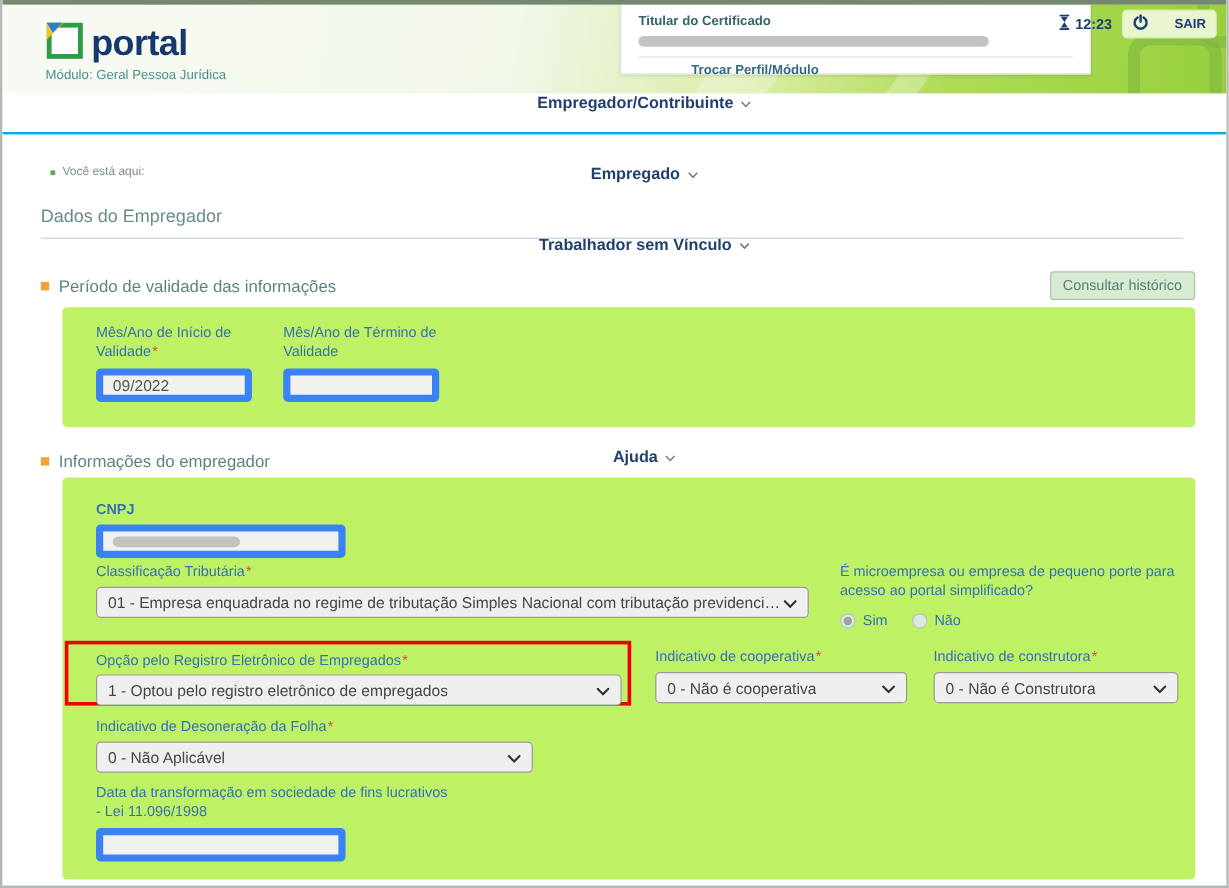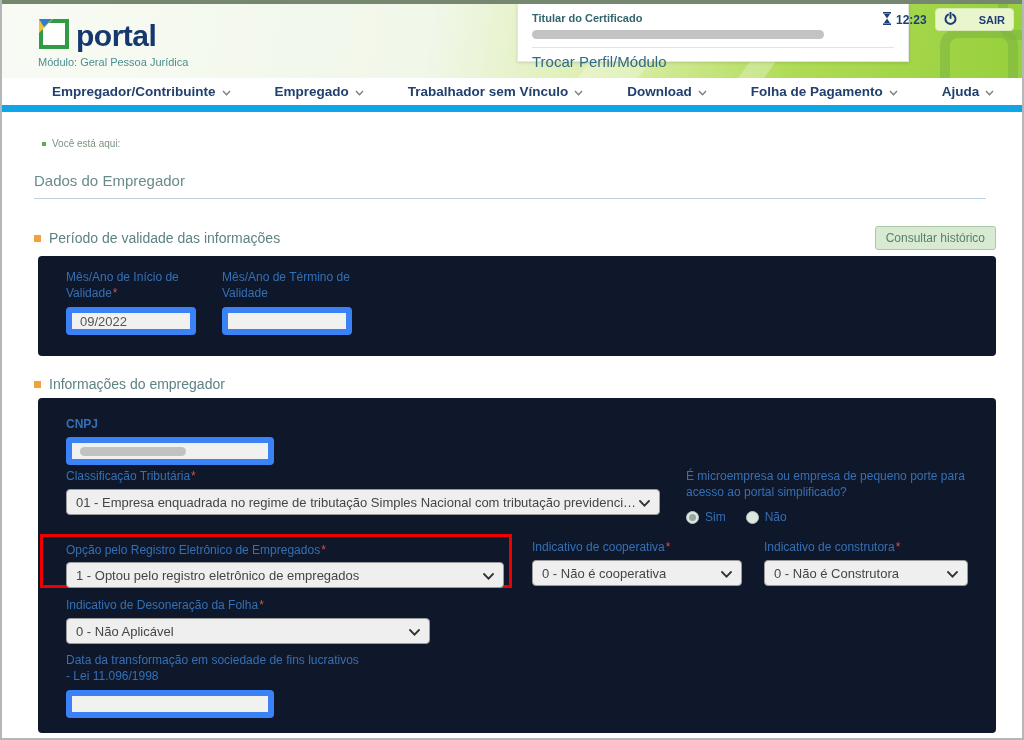--- a/index.html
+++ b/index.html
@@ -18,44 +18,44 @@
   .logo-row { display:flex; align-items:center; }
   .logo-text { font-size:30px; font-weight:bold; color:#16386e; letter-spacing:-0.5px; margin-left:6px; }
   .module-label { font-size:11px; color:#4d8f8f; margin-top:2px; }
 
   .cert-panel { position:absolute; left:515px; top:0px; width:392px; height:58px; background:#fff;
                 border:1px solid #e3e6e3; border-top:none; box-shadow:0 1px 3px rgba(0,0,0,0.12);
                 padding:8px 14px 0 14px; }
   .cert-title { font-size:11px; font-weight:bold; color:#33656c; }
   .cert-redacted { margin-top:6px; width:292px; height:9px; background:#c3c3c3; border-radius:5px; }
   .cert-divider { margin-top:8px; border-top:1px solid #e4e4e4; }
-  .cert-link { display:inline-block; margin-top:5px; font-size:15px; font-weight:normal; color:#306b84; text-decoration:none; }
+  .cert-link { display:inline-block; margin-top:5px; font-size:11px; font-weight:bold; color:#306b84; text-decoration:none;margin-left:44px; }
 
   .session-box { position:absolute; right:8px; top:4px; display:flex; align-items:center; gap:8px; }
   .session-time { display:flex; align-items:center; gap:4px; font-size:12px; font-weight:bold; color:#1c3e75; }
   .sair-btn { display:flex; align-items:center; gap:22px; background:#e9f5cd; border:1px solid #d7ecb2;
               border-radius:4px; padding:3px 8px; font-size:11px; font-weight:bold; color:#1c3e75; cursor:pointer; }
 
   
   .nav-bar { position:absolute; top:78px; left:0; width:100%; height:34px; background:#fff;
-             border-bottom:7px solid #0ea5e9; display:flex; align-items:center; padding-left:50px; gap:44px; }
+             border-bottom:2px solid #0ea5e9; display:flex; align-items:center; padding-left:50px; gap:44px;flex-direction:column; }
   .nav-item { display:flex; align-items:center; gap:6px; font-size:13.5px; font-weight:bold; color:#21406e; cursor:pointer; white-space:nowrap; }
 
   
   .breadcrumb { position:absolute; top:138px; left:40px; font-size:10px; color:#7b937f; display:flex; align-items:center; gap:6px; }
   .bullet-green { width:4px; height:4px; background:#69a74e; display:inline-block; }
   .page-title-wrap { position:absolute; top:172px; left:32px; right:36px; border-bottom:1px solid #bdd2e4; padding-bottom:9px; }
   .page-title { font-size:15px; color:#6a8b8c; }
   .section-row { position:absolute; left:32px; right:26px; display:flex; justify-content:space-between; align-items:center; }
   .section-title { display:flex; align-items:center; gap:8px; font-size:14px; color:#5d8384; }
   .bullet-orange { width:7px; height:7px; background:#f0a23c; display:inline-block; }
   .history-btn { background:#d8ead2; border:1px solid #a7c9a4; border-radius:3px; padding:4px 10px;
                  font-size:12px; color:#56806f; cursor:pointer; font-family:"Liberation Sans",sans-serif;text-align:right; }
 
-  .panel { position:absolute; left:36px; right:26px; background:#0f172a; border-radius:4px;text-decoration:underline; }
+  .panel { position:absolute; left:50px; right:26px; background:#bef264; border-radius:4px;text-decoration:underline; }
   #panel-validity { top:256px; height:100px; }
   #panel-employer { top:398px; height:335px; }
 
   .fld-label { font-size:12px; color:#3570b4; line-height:1.35; }
   .req { color:#cf5244; margin-left:1px; }
   .txt-input { background:#f1f1ef; border:6px solid #3b82f6; border-radius:4px; height:28px; width:100%;
                font-size:13px; color:#555; padding:0 8px; font-family:"Liberation Sans",sans-serif; }
   .sel { background:#efefef; border:1px solid #9a9a9a; border-radius:4px; height:26px; display:flex;
          align-items:center; justify-content:space-between; padding:0 9px; font-size:13px; color:#454545; cursor:pointer; }
   .sel .sel-value { white-space:nowrap; overflow:hidden; text-overflow:ellipsis; }

